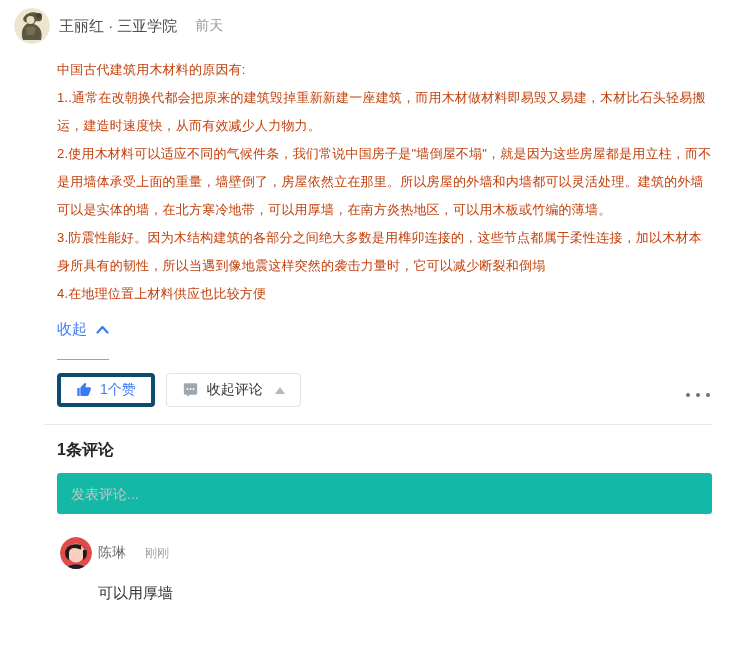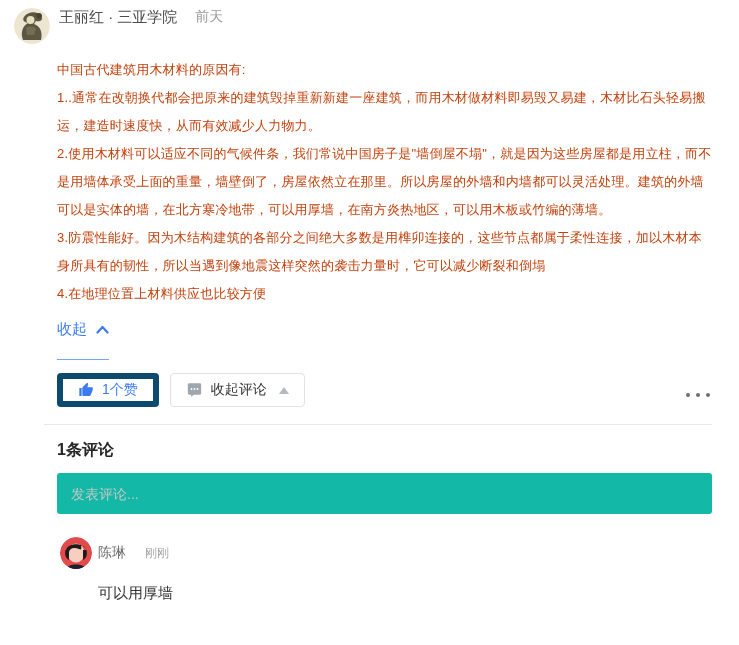--- a/index.html
+++ b/index.html
@@ -6,20 +6,21 @@
   html, body { width: 739px; height: 645px; }
   body {
     background: #ffffff;
     font-family: "Liberation Sans", "DejaVu Sans", sans-serif;
     overflow: hidden;
     position: relative;
   }
   
   .post-header {
     display: flex;
+    align-items: center;
     padding: 8px 27px 0 14px;
   }
   .avatar {
     width: 36px; height: 36px;
     border-radius: 50%;
     overflow: hidden;
     flex: 0 0 auto;
     cursor: pointer;
   }
   .author-name {
@@ -69,21 +70,21 @@
     display: inline-flex;
     align-items: center;
     gap: 8px;
     padding: 0 15px;
     border-radius: 4px;
     background: #ffffff;
     font-size: 14px;
     cursor: pointer;
   }
   .btn-like {
-    border: 6px solid #0c4a6e;
+    border: 4px solid #0c4a6e;
     color: #3b7af2;
   }
   .btn-comment {
     margin-left: 11px;
     border: 1px solid #e2e2e2;
     color: #333333;
   }
   .tri-up {
     width: 0; height: 0;
     border-left: 5px solid transparent;

